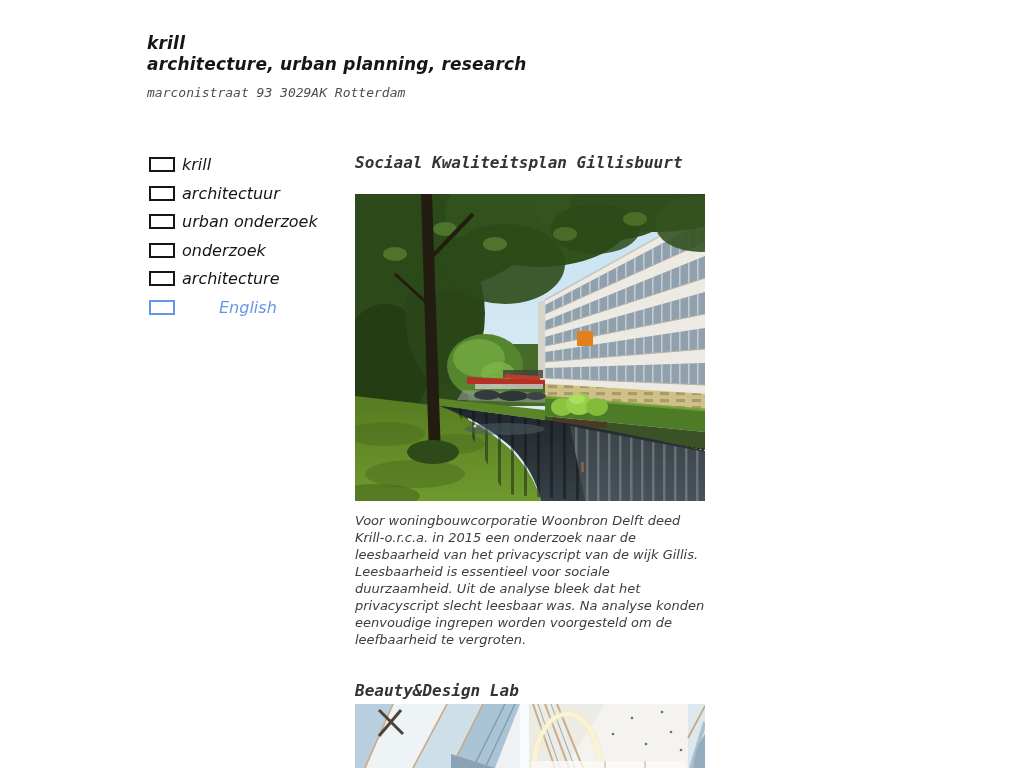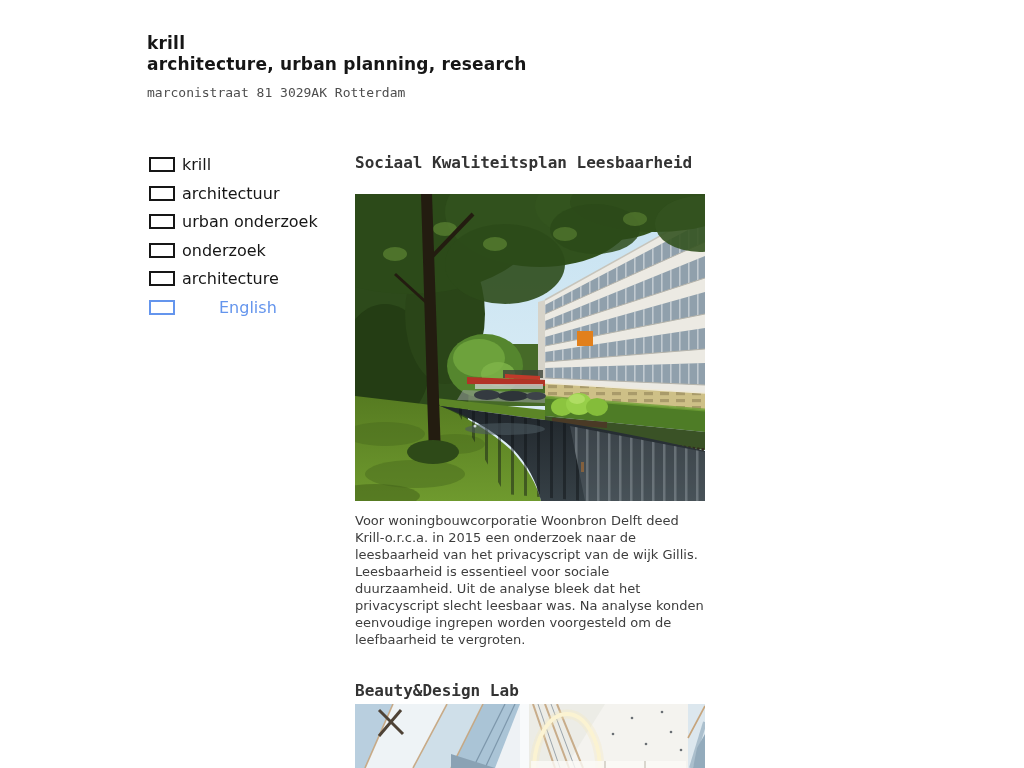--- a/index.html
+++ b/index.html
@@ -1,19 +1,19 @@
 <!DOCTYPE html>
 <html><head>
 <meta charset="utf-8">
 <style>
   * { margin:0; padding:0; box-sizing:border-box; }
   html,body { background:#ffffff; }
   .page {
     position:relative; width:1024px; height:768px; background:#ffffff;
-    font-family:"DejaVu Sans", sans-serif; overflow:hidden;
+    font-family:"DejaVu Sans", sans-serif; overflow:hidden;font-style:italic;
   }
   
   .header { position:absolute; left:147px; top:33px; }
   .brand-line {
     font-weight:bold; font-size:17px; line-height:21px; color:#161616;
     letter-spacing:0.2px;
   }
   .contact {
     margin-top:8px; font-family:"DejaVu Sans Mono", monospace;
     font-size:13px; line-height:19px; color:#4d4d4d;
@@ -44,21 +44,21 @@
 </style>
 </head>
 <body>
 
 <div class="page">
 
   <header class="header">
     <div class="brand-line">krill</div>
     <div class="brand-line">architecture, urban planning, research</div>
     <div class="contact">
-      <div>marconistraat 81 3029AK Rotterdam</div>
+      <div>marconistraat 93 3029AK Rotterdam</div>
     </div>
   </header>
 
   <nav class="sidebar">
     <div class="nav-item">
       <span class="nav-box"></span>
       <span class="nav-label">krill</span>
     </div>
     <div class="nav-item">
       <span class="nav-box"></span>
@@ -77,21 +77,21 @@
       <span class="nav-label">architecture</span>
     </div>
     <div class="nav-item english">
       <span class="nav-box"></span>
       <span class="nav-label">English</span>
     </div>
   </nav>
 
   <main>
 
-    <h2 class="h-mono title-1">Sociaal Kwaliteitsplan Leesbaarheid</h2>
+    <h2 class="h-mono title-1">Sociaal Kwaliteitsplan Gillisbuurt</h2>
 
     <svg class="photo photo-1" width="350" height="307" viewBox="0 0 350 307" role="img">
       <defs>
         <linearGradient id="skyG" x1="0" y1="0" x2="0" y2="1">
           <stop offset="0" stop-color="#c6e2f1"></stop>
             <stop offset="1" stop-color="#e2f0f7"></stop>
         </linearGradient>
         <linearGradient id="waterG" x1="0" y1="0" x2="0" y2="1">
           <stop offset="0" stop-color="#20262b"></stop>
             <stop offset="1" stop-color="#364046"></stop>

